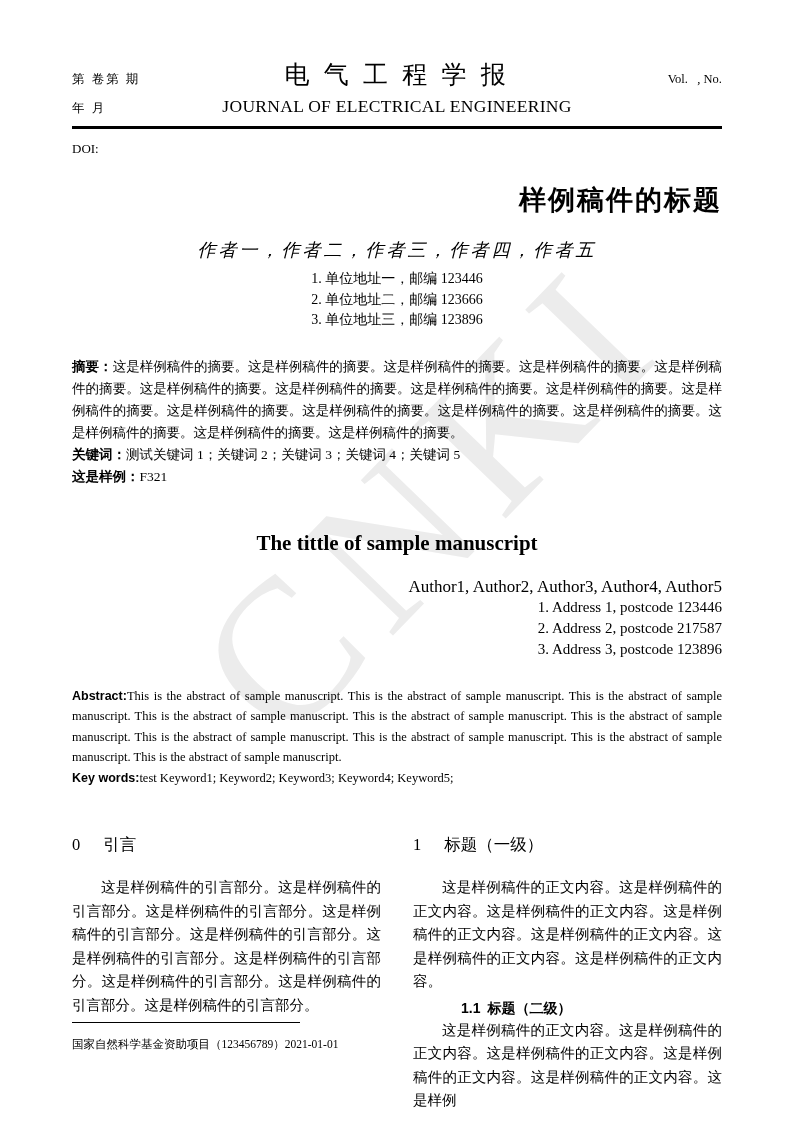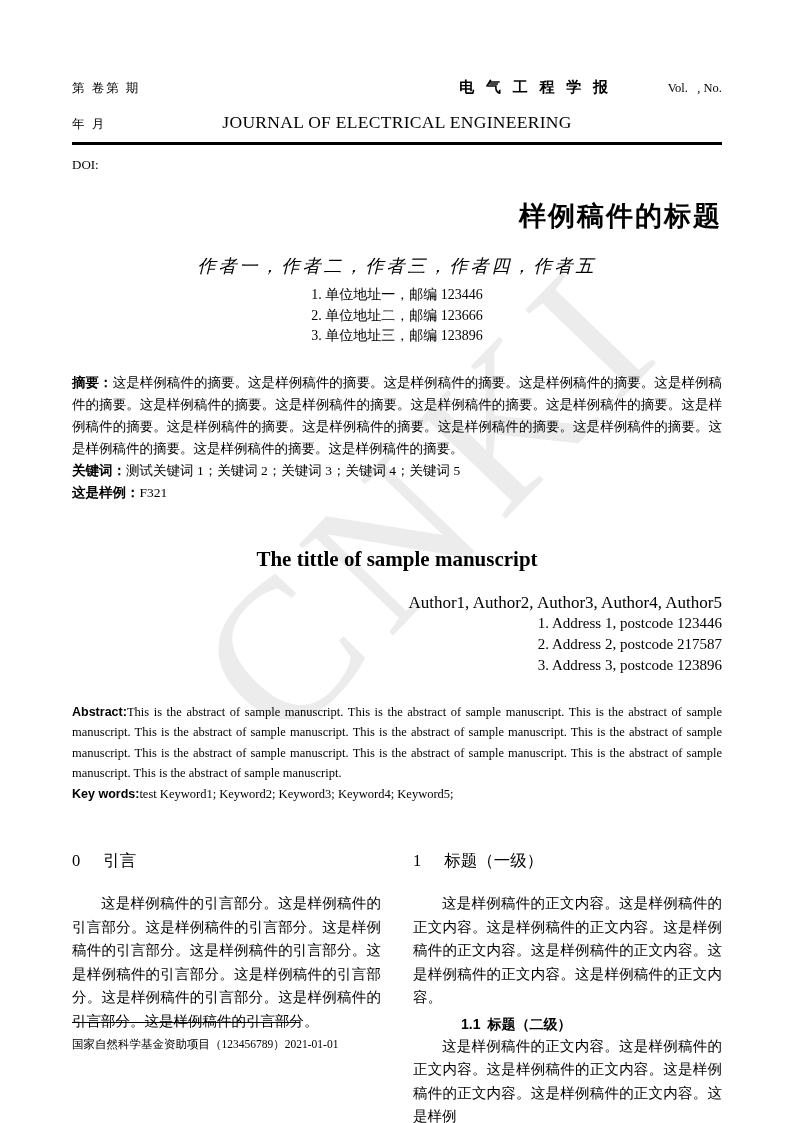--- a/index.html
+++ b/index.html
@@ -4,23 +4,23 @@
 <style>
   html,body{margin:0;padding:0;background:#ffffff;}
   .page{position:relative;width:794px;height:1123px;background:#fff;overflow:hidden;color:#000;
         font-family:"Liberation Serif",serif;}
   .watermark{position:absolute;left:430px;top:500px;z-index:0;
         transform:translate(-50%,-50%) rotate(-46deg);
         font-family:"Liberation Serif",serif;font-size:200px;letter-spacing:18px;
         color:#ececec;white-space:nowrap;font-weight:400;pointer-events:none;}
   .content{position:absolute;left:72px;top:0;width:650px;z-index:1;}
 
-  .hdr{display:grid;grid-template-columns:110px 1fr 110px;margin-top:78px;row-gap:15px;align-items:baseline;}
+  .hdr{display:grid;grid-template-columns:110px 1fr 110px;margin-top:58px;row-gap:5px;align-items:baseline;}
   .hdr-issue,.hdr-date{font-size:12.5px;letter-spacing:2px;}
-  .hdr-journal-cn{text-align:right;font-size:15px;letter-spacing:4px;white-space:pre;font-weight:bold;}
+  .hdr-journal-cn{text-align:center;font-size:25px;letter-spacing:4px;white-space:pre;}
   .hdr-volno{text-align:right;font-size:12.5px;white-space:pre;}
   .hdr-journal-en{text-align:center;font-size:17.5px;letter-spacing:0.3px;}
   .rule{border-top:3px solid #000;margin-top:9px;}
   .doi{margin-top:12px;font-size:13px;}
 
   .title-cn{margin-top:26px;text-align:right;font-size:27px;letter-spacing:2px;
         font-family:"Liberation Sans",sans-serif;font-weight:600;line-height:34px;}
   .authors-cn{margin-top:21px;text-align:center;font-size:18px;font-style:italic;letter-spacing:3px;}
   .affils{margin-top:7px;text-align:center;font-size:14px;line-height:20.5px;}
   .affils-en{text-align:right;font-size:15px;line-height:21px;}

